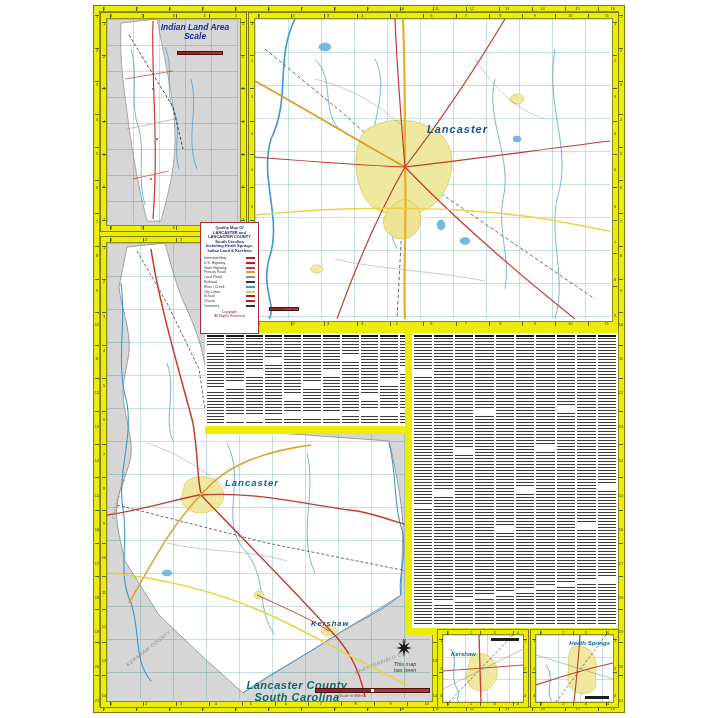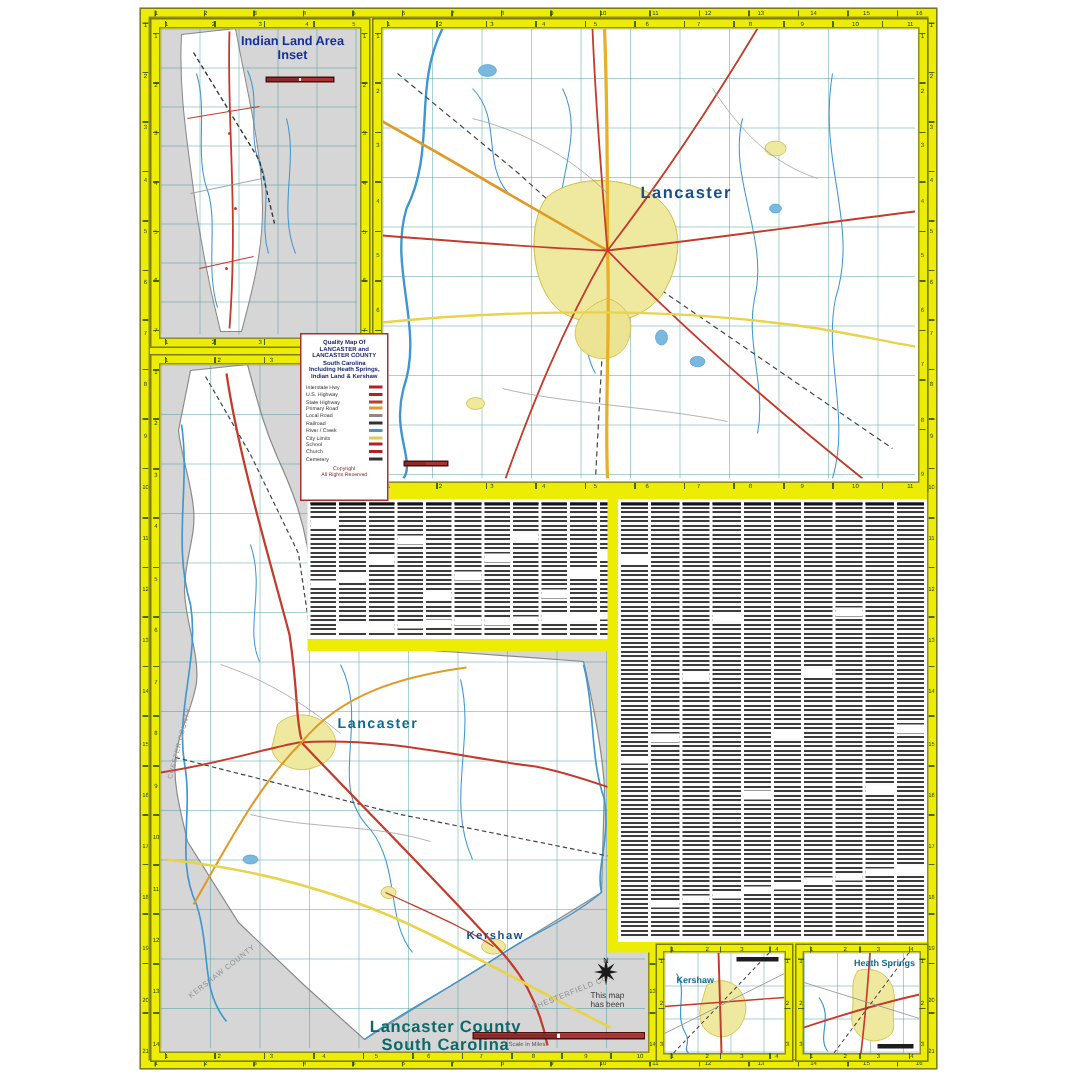--- a/index.html
+++ b/index.html
@@ -5,21 +5,21 @@
   html,body{margin:0;padding:0;background:#ffffff;font-family:"Liberation Sans",sans-serif;}
   #stage{position:relative;width:718px;height:718px;background:#ffffff;overflow:hidden;}
 
   
   #sheet{position:absolute;left:93px;top:5px;width:532px;height:708px;
          background:#ecec04;border:1px solid #7c7c10;box-sizing:border-box;}
   #sheet::after{content:"";position:absolute;inset:5px;border:1px solid #8f8f1c;pointer-events:none;}
 
   
   .panel{position:absolute;background:#ecec04;outline:1px solid #7c7c10;box-sizing:border-box;}
-  .panel-inner{position:absolute;inset:6px;background:#ffffff;outline:1px solid #8f8f1c;overflow:hidden;}
+  .panel-inner{position:absolute;inset:6px;background:#ffffff;outline:1px solid #8f8f1c;overflow:hidden;font-style:italic;}
   .panel-inner.gray{background:#d6d6d6;}
   .panel-inner svg{position:absolute;left:0;top:0;}
 
   
   .tband{position:absolute;display:flex;justify-content:space-between;align-items:center;
          font-size:4px;line-height:4px;color:#23420a;overflow:hidden;pointer-events:none;}
   .tb-top   {top:1px;left:9px;right:9px;height:4px;
              background:repeating-linear-gradient(to right,rgba(40,70,10,.8) 0 1px,transparent 1px 33px);}
   .tb-bottom{bottom:1px;left:9px;right:9px;height:4px;
              background:repeating-linear-gradient(to right,rgba(40,70,10,.8) 0 1px,transparent 1px 33px);}
@@ -325,21 +325,21 @@
             <path d="M26,160 L62,152" stroke="#c23b2b" stroke-width="0.7"></path>
           </g>
           <g fill="#c23b2b">
             <circle cx="46" cy="70" r="1"></circle>
               <circle cx="50" cy="120" r="1"></circle>
               <circle cx="44" cy="160" r="1"></circle>
           </g>
         </svg>
         <div class="lbl inset-title" style="left:46px;top:4px;width:84px;">
           <div>Indian Land Area</div>
-          <div>Inset</div>
+          <div>Scale</div>
         </div>
         <div class="redbar" style="left:70px;top:32px;width:46px;height:4px;"></div>
       </div>
     <div class="tband tb-top">
           <span>1</span>
           <span>2</span>
           <span>3</span>
           <span>4</span>
           <span>5</span>
         </div>

